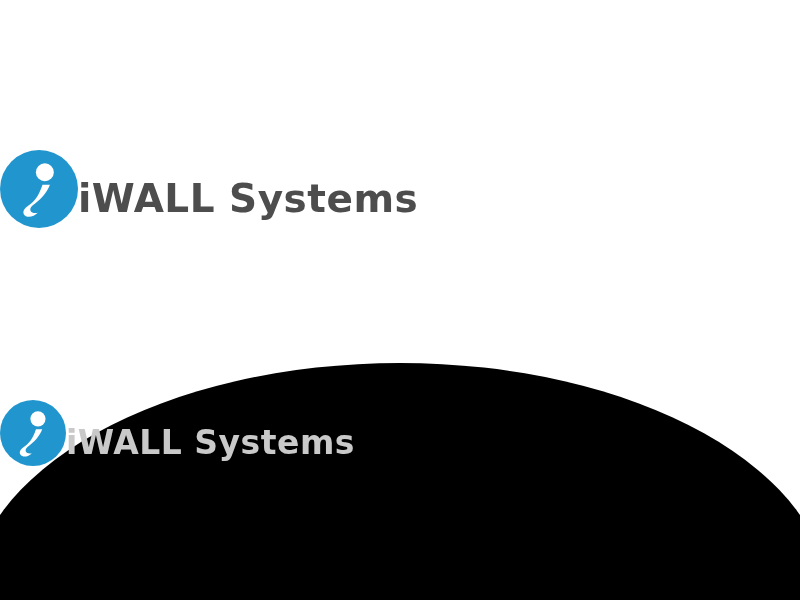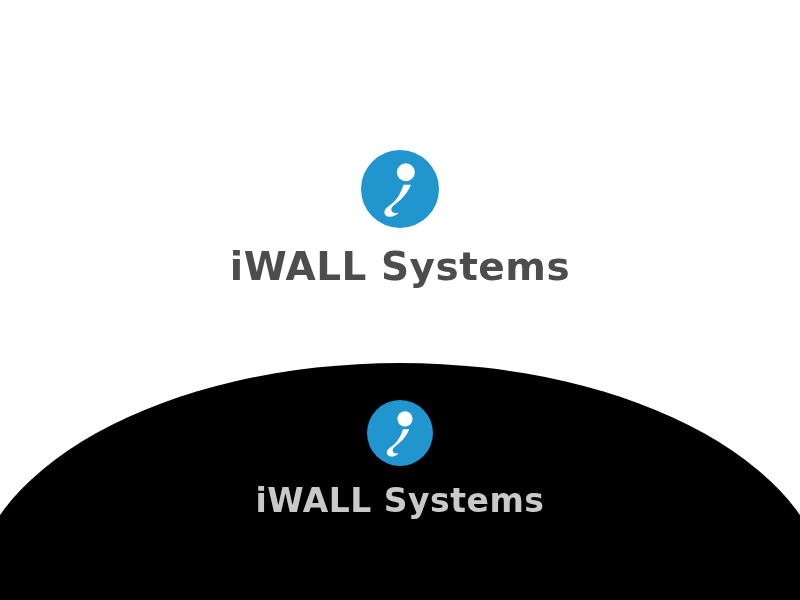--- a/index.html
+++ b/index.html
@@ -26,21 +26,21 @@
     width: 860px;
     height: 480px;
     border-radius: 50%;
     background: #000000;
   }
 
   
   .lockup {
     position: absolute;
     display: flex;
-    flex-direction: column;
+    flex-direction: row;
     align-items: center;
     text-align: center;
   }
   .lockup.light-version {
     left: 0;
     top: 150px;
     width: 800px;
   }
   .lockup.dark-version {
     left: 0;

